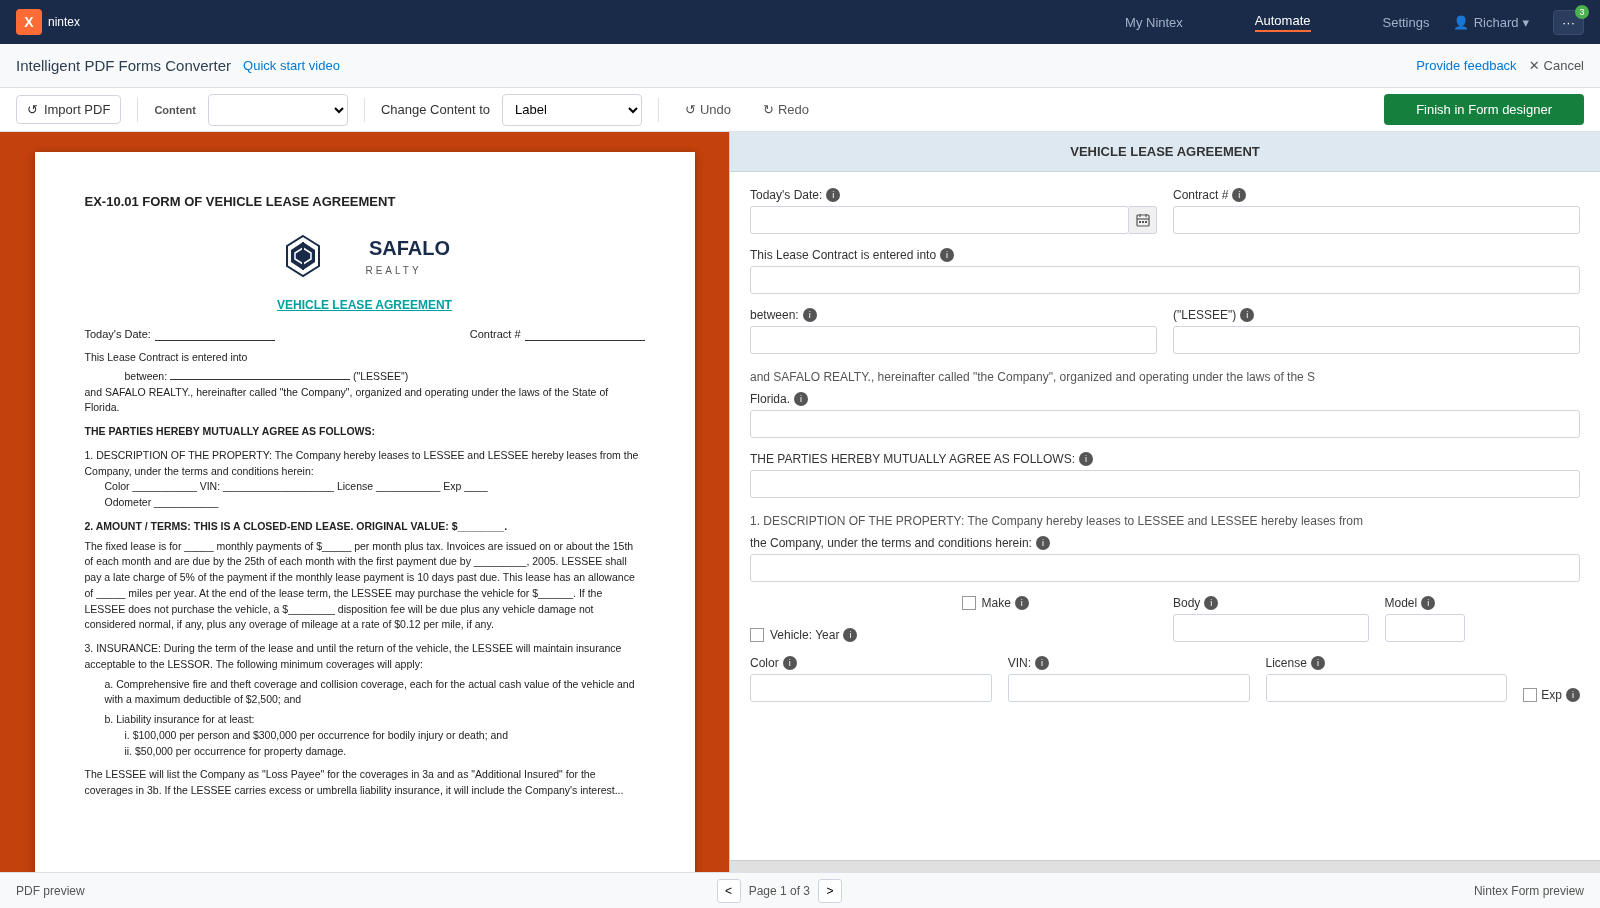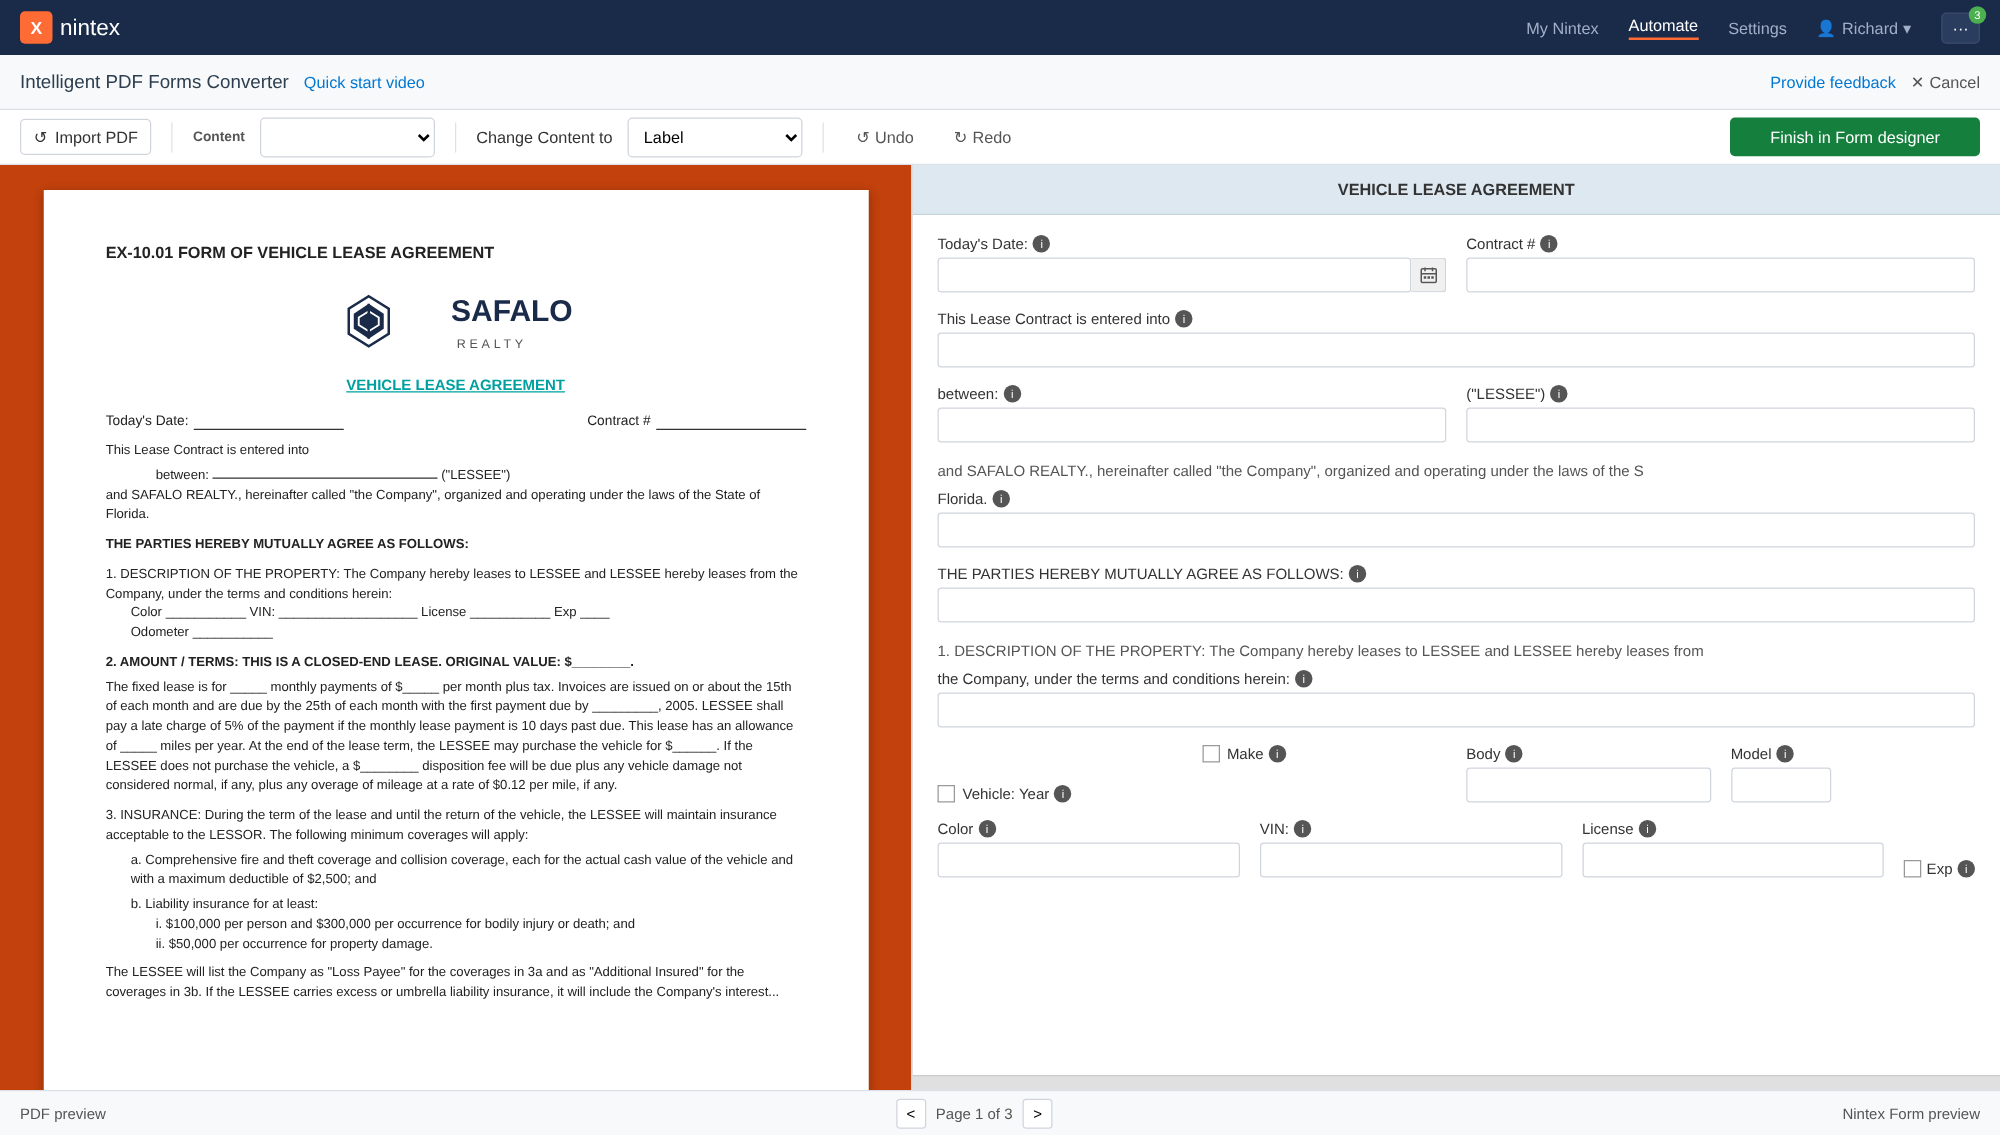--- a/index.html
+++ b/index.html
@@ -17,23 +17,23 @@
     .top-nav-left { display: flex; align-items: center; gap: 8px; }
     .nintex-logo {
       display: flex; align-items: center; gap: 6px;
     }
     .nintex-x {
       background: #ff6b35; color: white; font-weight: bold;
       width: 26px; height: 26px; border-radius: 4px;
       display: flex; align-items: center; justify-content: center;
       font-size: 14px;
     }
-    .nintex-text { color: white; font-size: 18px; font-weight: 300; }
+    .nintex-text { color: white; font-size: 12px; font-weight: 300; }
     .top-nav-right { display: flex; align-items: center; gap: 24px; }
-    .nav-link { color: #a0b0c8; font-size: 13px; cursor: pointer; text-decoration: none; }
+    .nav-link { color: #a0b0c8; font-size: 13px; cursor: pointer; text-decoration: none; margin-left: 48px; }
     .nav-link.active { color: white; border-bottom: 2px solid #ff6b35; padding-bottom: 2px; }
     .nav-user { color: #a0b0c8; display: flex; align-items: center; gap: 4px; cursor: pointer; }
     .nav-dots {
       background: #2a3d5e; color: white; border: 1px solid #3a4d6e;
       border-radius: 4px; padding: 4px 8px; cursor: pointer;
       position: relative;
     }
     .nav-dots-badge {
       position: absolute; top: -6px; right: -6px;
       background: #4caf50; color: white; font-size: 9px;
@@ -103,21 +103,21 @@
       font-size: 11px; line-height: 1.5; color: #222;
     }
     .pdf-title { font-size: 13px; font-weight: bold; text-align: left; margin-bottom: 20px; }
     .pdf-logo-area { display: flex; justify-content: center; margin-bottom: 16px; }
     .pdf-logo {
       display: flex; align-items: center; gap: 10px;
     }
     .safalo-icon {
       width: 48px; height: 48px;
     }
-    .safalo-text { font-size: 24px; font-weight: bold; color: #1a2b4a; margin-left: 32px; }
+    .safalo-text { font-size: 20px; font-weight: bold; color: #1a2b4a; margin-left: 32px; }
     .safalo-sub { font-size: 10px; color: #555; letter-spacing: 3px; text-align: center; }
     .pdf-doc-title { text-align: center; color: #00a0a0; font-weight: bold; font-size: 12px; text-decoration: underline; margin-bottom: 12px; }
     .pdf-field-row { display: flex; justify-content: space-between; margin-bottom: 8px; }
     .pdf-field { display: flex; align-items: center; gap: 4px; }
     .pdf-field-line { border-bottom: 1px solid #333; min-width: 120px; height: 14px; display: inline-block; }
     .pdf-section { margin-bottom: 8px; font-size: 10.5px; }
     .pdf-indent { padding-left: 20px; }
     .pdf-bold { font-weight: bold; }
 
     

